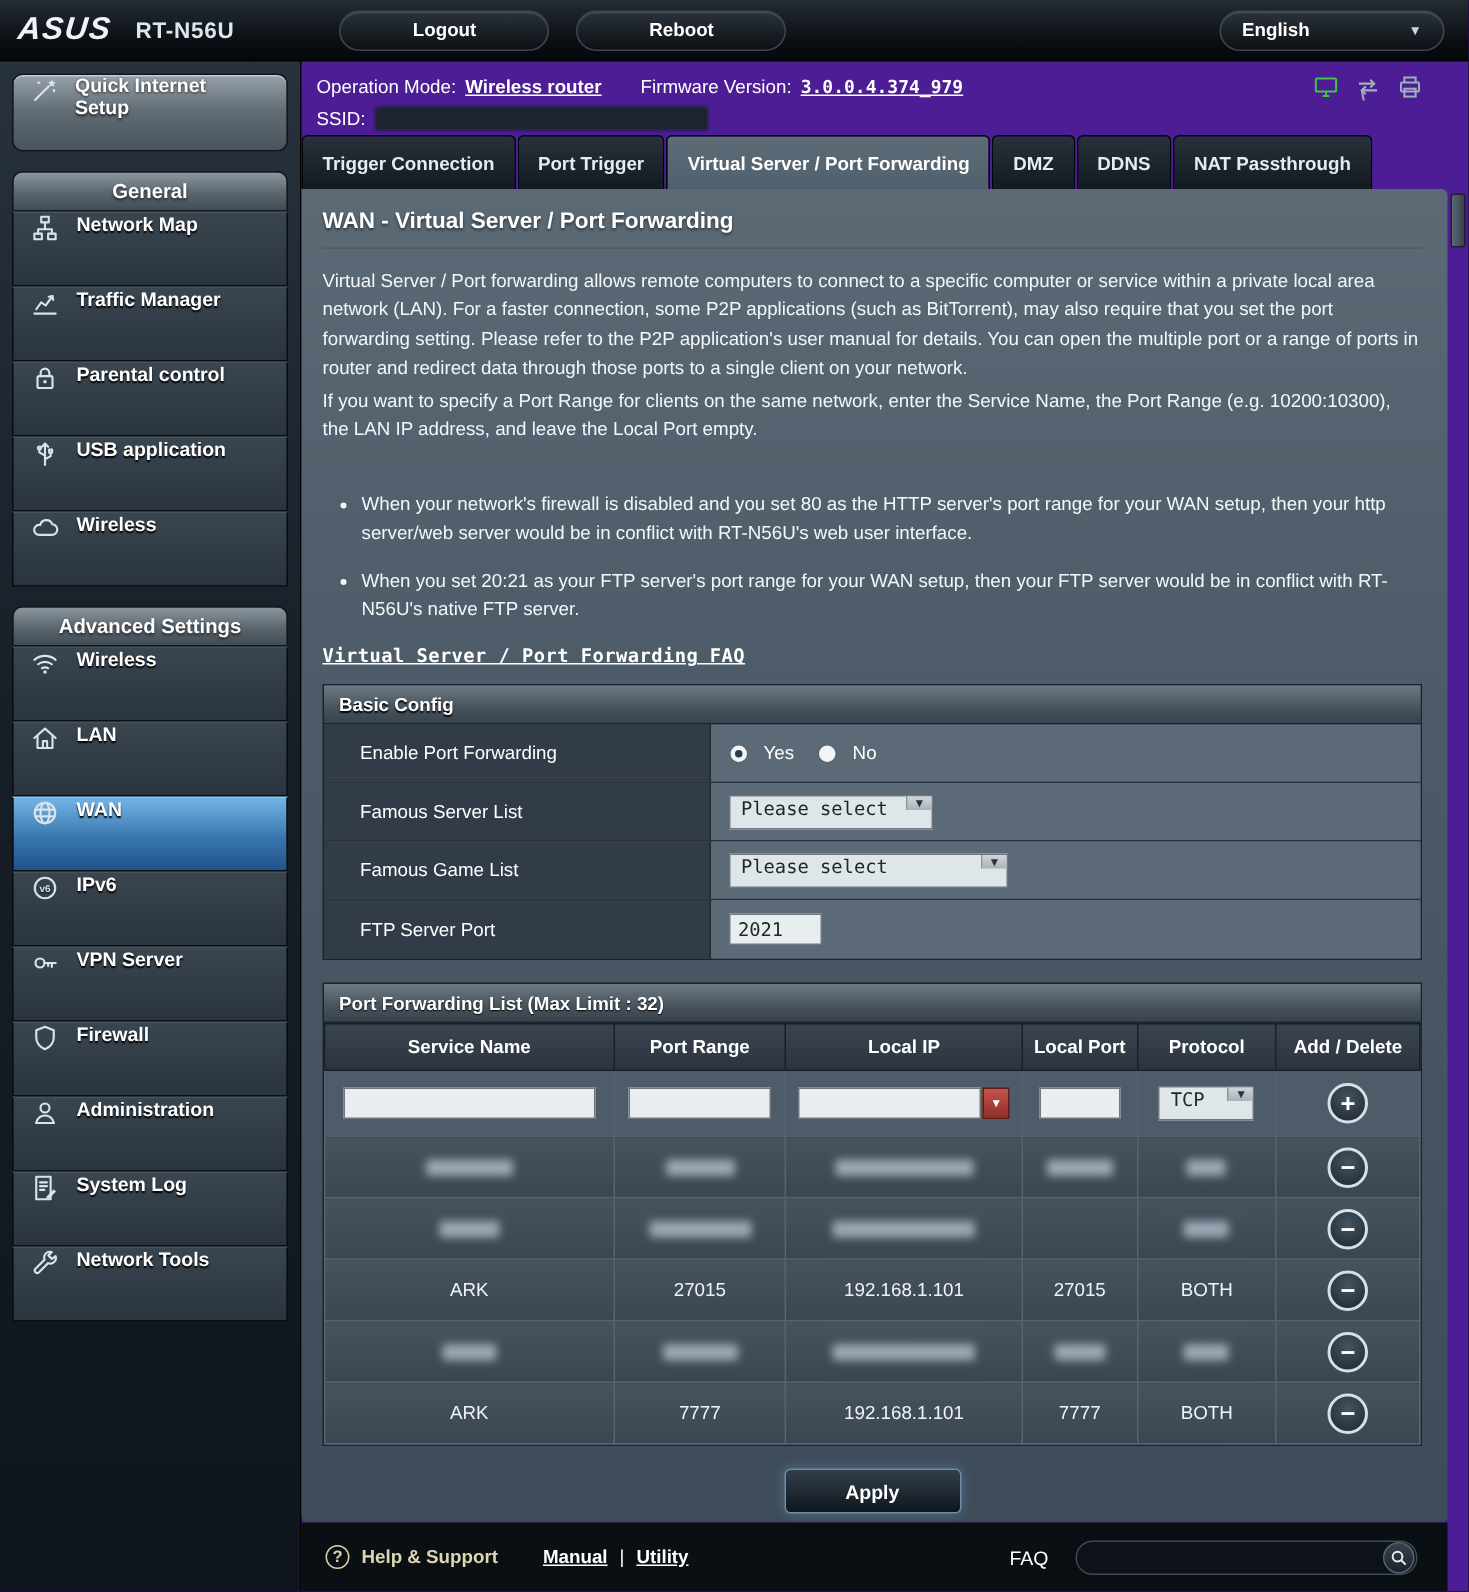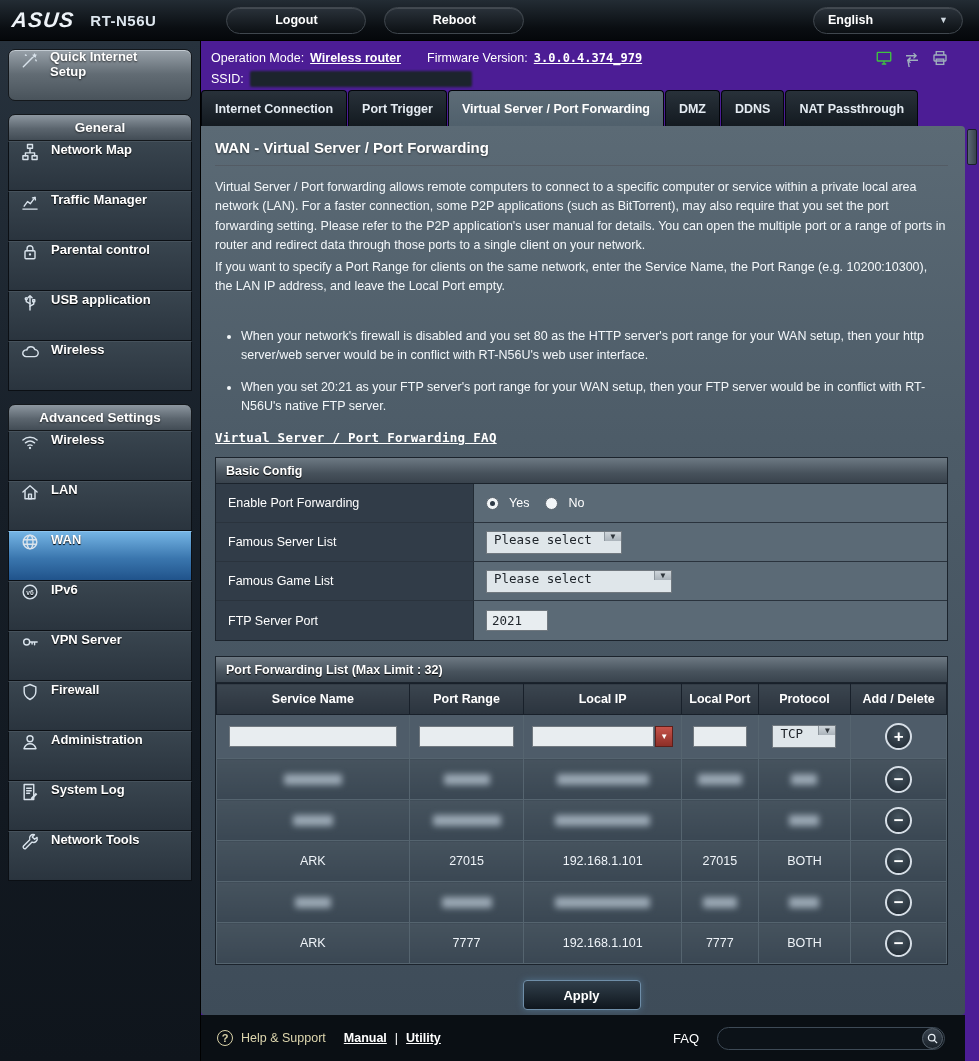--- a/index.html
+++ b/index.html
@@ -49,21 +49,21 @@
   .desc+.desc{margin-top:2px}
   .bullets{margin:31px 0 8px 26px;color:#f3f7fa;font-size:12.5px;line-height:1.5}
   .bullets li{margin-bottom:13px}
   .faq-link{display:inline-block;font-family:"DejaVu Sans Mono",monospace;font-size:12.5px;font-weight:bold;color:#fff;text-decoration:underline;letter-spacing:.3px;margin:0 0 12px;cursor:pointer}
 
   
   .cfg{border:1px solid #1b232c;margin-bottom:15px}
   .tbl-head{height:26px;background:linear-gradient(180deg,#6d7983,#47525c 60%,#39434d);color:#fff;font-weight:bold;font-size:12.5px;display:flex;align-items:center;padding:0 10px;text-shadow:0 1px 1px #000;border-bottom:1px solid #1b232c}
   .cfg-row{display:flex;border-bottom:1px solid #2a333d;min-height:39px}
   .cfg-row:last-child{border-bottom:none}
-  .cfg-label{flex:0 0 258px;background:#313c48;color:#fff;font-size:12.5px;display:flex;align-items:center;padding:0 12px;border-right:1px solid #222b34}
+  .cfg-label{flex:0 0 258px;background:#313c48;color:#fff;font-size:12.5px;display:flex;align-items:center;padding:0 24px;border-right:1px solid #222b34}
   .cfg-value{flex:1;background:#5b6a76;display:flex;align-items:center;padding:0 12px;gap:6px}
   .radio{width:13px;height:13px;border-radius:50%;background:#f2f5f7;border:1px solid #5a646d;display:inline-block;position:relative;cursor:pointer}
   .radio.checked::after{content:"";position:absolute;inset:3px;border-radius:50%;background:#2e3a46}
   .radio-label{color:#fff;font-size:12.5px;margin:0 10px 0 4px}
   .fake-select{display:inline-flex;align-items:flex-start;background:#dfe6ea;border:1px solid #70787f;height:23px;font-family:"DejaVu Sans Mono",monospace;font-size:12.5px;color:#20262c;cursor:pointer}
   .fake-select .sel-text{display:flex;align-items:center;padding:0 7px;flex:1;white-space:pre}
   .fake-select .sel-arrow{width:17px;background:linear-gradient(180deg,#cfd6db,#aab3ba);border-left:1px solid #8d969d;display:flex;align-items:center;justify-content:center;font-size:8px;color:#2e353b}
   .w136{width:136px}.w186{width:186px}.w64{width:64px}
   .text-input{background:#e8edf0;border:1px solid #70787f;height:21px;font-family:"DejaVu Sans Mono",monospace;font-size:12.5px;color:#20262c;padding:0 5px}
   .w62{width:62px}
@@ -77,21 +77,21 @@
   .in-service{width:88%}.in-port{width:84%}.in-ip{width:122px}.in-lport{width:54px}
   .combo{display:inline-flex;align-items:center}
   .combo-btn{width:18px;height:21px;background:linear-gradient(180deg,#c6534a,#8e2f28);border:1px solid #5e1f1a;color:#fff;font-size:8px;display:flex;align-items:center;justify-content:center;margin-left:1px;cursor:pointer}
   .circle-btn{width:27px;height:27px;border-radius:50%;border:2px solid #d6dee6;background:radial-gradient(circle at 50% 35%,#46545f,#1d262f);color:#fff;font-size:17px;font-weight:bold;display:inline-flex;align-items:center;justify-content:center;cursor:pointer;line-height:1}
   .redacted-bar{display:inline-block;height:11px;border-radius:2px;background:#9aa8b4;filter:blur(3px);vertical-align:middle}
   .apply-btn{display:block;margin:15px auto 6px;width:118px;height:30px;background:linear-gradient(180deg,#313f4b,#0f161d);border:1px solid #6f8ea8;border-radius:4px;color:#fff;font-weight:bold;font-size:13px;cursor:pointer;box-shadow:0 0 7px rgba(100,150,190,.45);font-family:inherit}
 
   
   .footer{flex:0 0 46px;display:flex;align-items:center;background:#0a0f14;padding:0 8px 0 16px;gap:8px}
   .help-icon{width:16px;height:16px;border-radius:50%;border:1.5px solid #d9d2a8;color:#d9d2a8;font-size:11px;font-weight:bold;display:inline-flex;align-items:center;justify-content:center}
-  .help-label{color:#ddd6ae;font-weight:normal;font-size:12.5px;margin-right:10px;cursor:pointer}
+  .help-label{color:#ddd6ae;font-weight:bold;font-size:12.5px;margin-right:22px;cursor:pointer}
   .f-link{color:#fff;font-weight:bold;font-size:12.5px;text-decoration:underline;cursor:pointer}
   .f-sep{color:#fff;font-size:12.5px}
   .faq-label{margin-left:auto;color:#fff;font-size:13px;margin-right:10px}
   .search-pill{width:228px;height:23px;border-radius:12px;background:#0c1218;border:1px solid #3e4a56;display:flex;align-items:center;padding-right:1px;margin-right:12px}
   .search-input{flex:1;background:transparent;border:none;outline:none;color:#dfe6ec;font-size:12px;padding:0 10px;font-family:inherit;min-width:0}
   .search-btn{flex:0 0 21px;width:21px;height:21px;border-radius:50%;background:linear-gradient(180deg,#39434e,#1a222a);border:1px solid #58646f;display:flex;align-items:center;justify-content:center;cursor:pointer}
   .scroll-thumb{position:absolute;right:2px;top:88px;width:10px;height:36px;background:linear-gradient(90deg,#5a6874,#39434d);border:1px solid #1a2129;border-radius:2px;cursor:pointer}
 </style>
 </head>
 <body>
@@ -294,21 +294,21 @@
               <svg viewBox="0 0 24 24" width="18" height="18" fill="none" stroke="#9fb0bd" stroke-width="1.8">
                 <path d="M7 8V3.5h10V8"></path>
                 <rect x="4" y="8" width="16" height="8" rx="1"></rect>
                 <rect x="7" y="13.5" width="10" height="7"></rect>
               </svg>
             </span>
           </div>
       </div>
 
       <div class="tabs-row">
-          <div class="tab">Internet Connection</div>
+          <div class="tab">Trigger Connection</div>
           <div class="tab">Port Trigger</div>
           <div class="tab active">Virtual Server / Port Forwarding</div>
           <div class="tab">DMZ</div>
           <div class="tab">DDNS</div>
           <div class="tab">NAT Passthrough</div>
         </div>
 
       <div class="content">
         <div class="page-title">WAN - Virtual Server / Port Forwarding</div>
         <div class="divider"></div>

